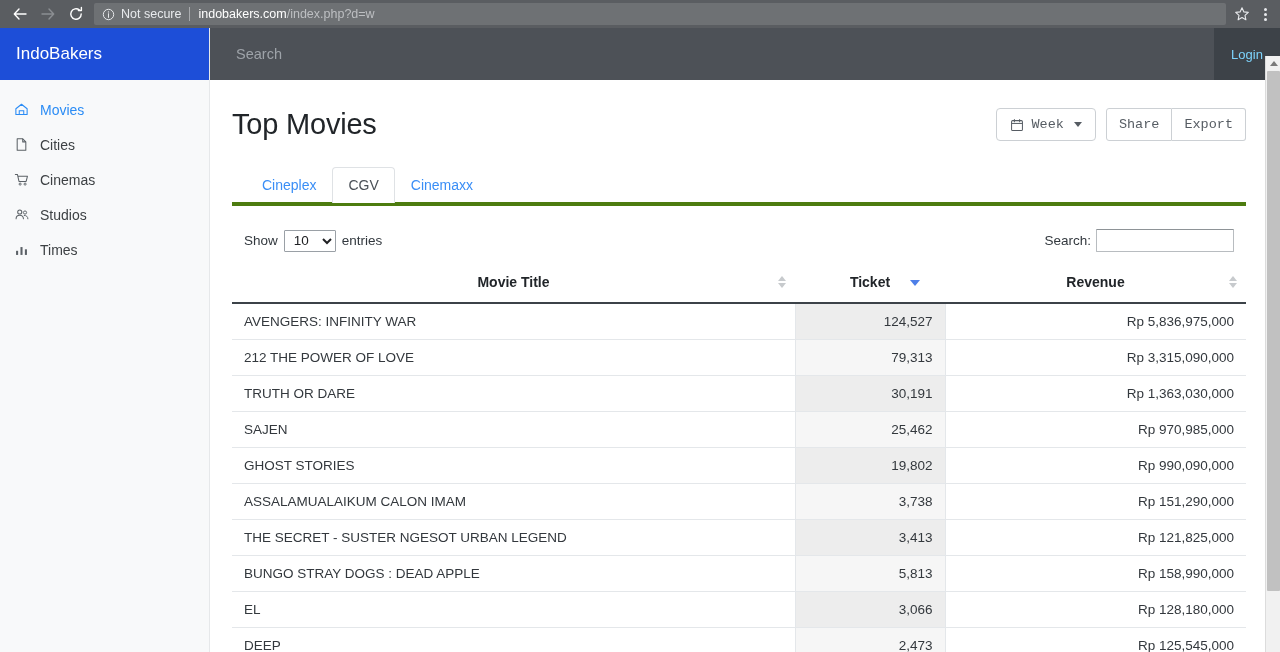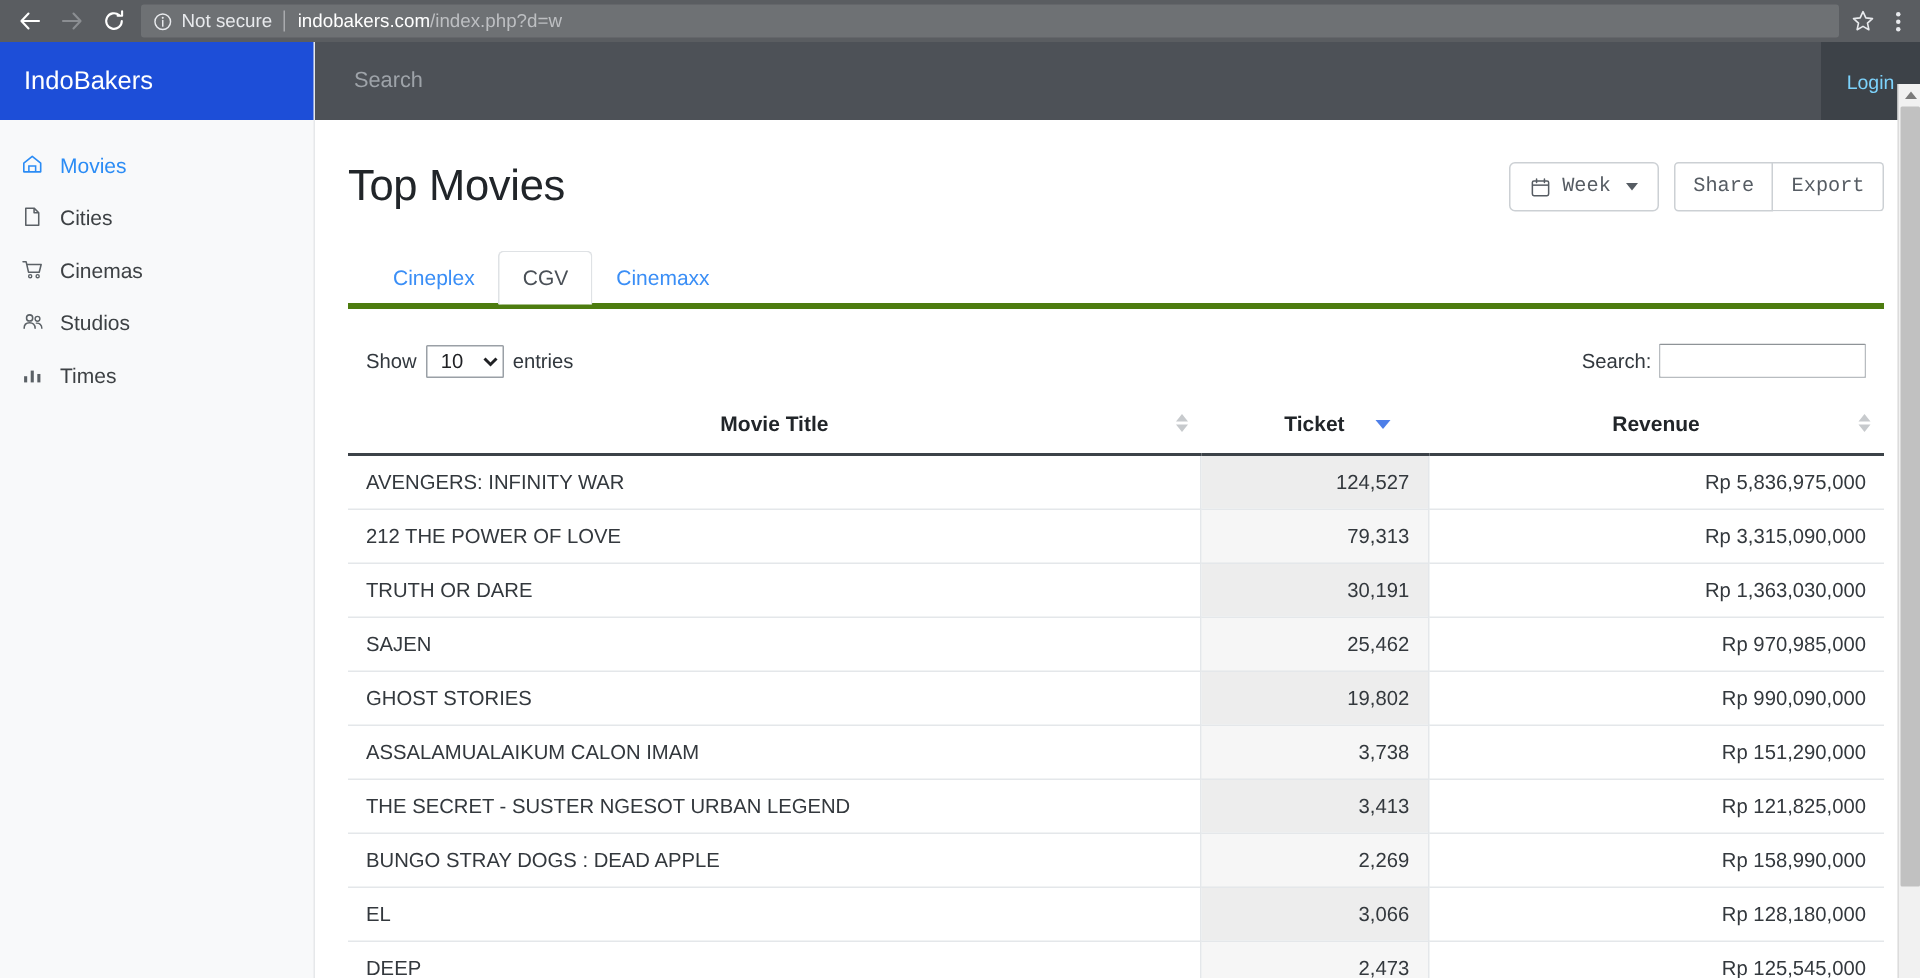--- a/index.html
+++ b/index.html
@@ -130,21 +130,21 @@
     background: #3d4248;
     display: flex;
     align-items: center;
     justify-content: center;
     color: #7dd3fc;
     font-size: 13px;
   }
 
   
   #content {
-    padding: 0 24px 0 22px;
+    padding: 0 34px 0 22px;
     height: 572px;
     overflow: hidden;
   }
 
   #page-header {
     display: flex;
     align-items: center;
     padding-top: 28px;
   }
   #page-title {
@@ -551,21 +551,21 @@
               <td class="c-ticket">3,738</td>
               <td class="c-revenue">Rp 151,290,000</td>
             </tr>
             <tr class="odd">
               <td class="c-title">THE SECRET - SUSTER NGESOT URBAN LEGEND</td>
               <td class="c-ticket">3,413</td>
               <td class="c-revenue">Rp 121,825,000</td>
             </tr>
             <tr class="even">
               <td class="c-title">BUNGO STRAY DOGS : DEAD APPLE</td>
-              <td class="c-ticket">2,269</td>
+              <td class="c-ticket">5,813</td>
               <td class="c-revenue">Rp 158,990,000</td>
             </tr>
             <tr class="odd">
               <td class="c-title">EL</td>
               <td class="c-ticket">3,066</td>
               <td class="c-revenue">Rp 128,180,000</td>
             </tr>
             <tr class="even">
               <td class="c-title">DEEP</td>
               <td class="c-ticket">2,473</td>

